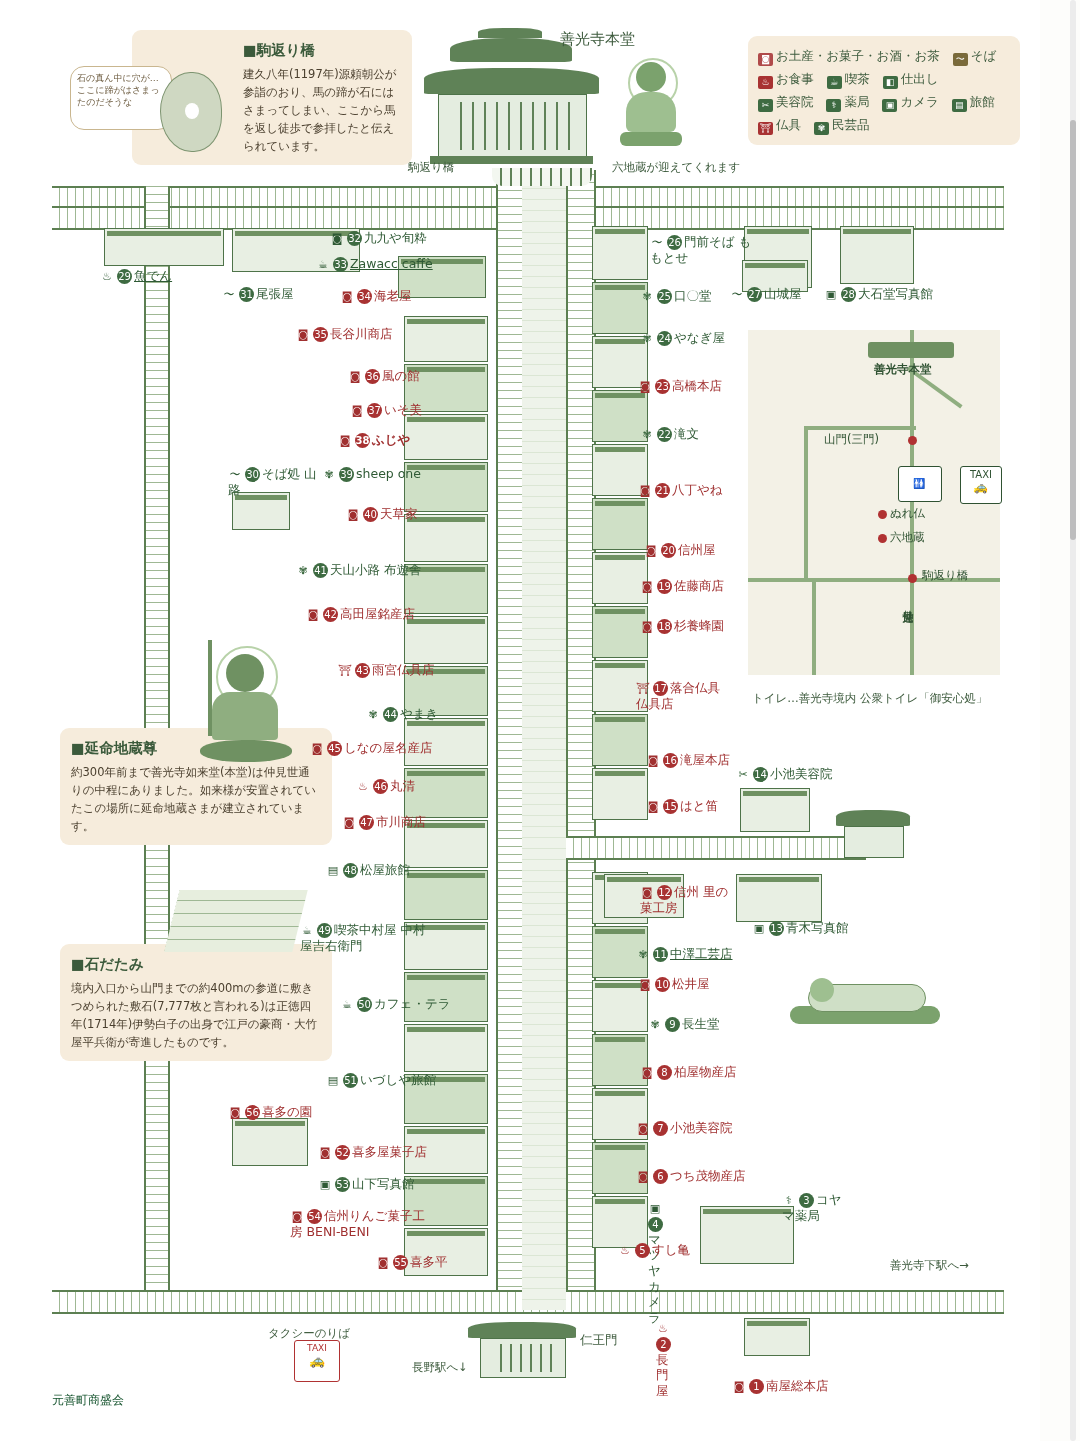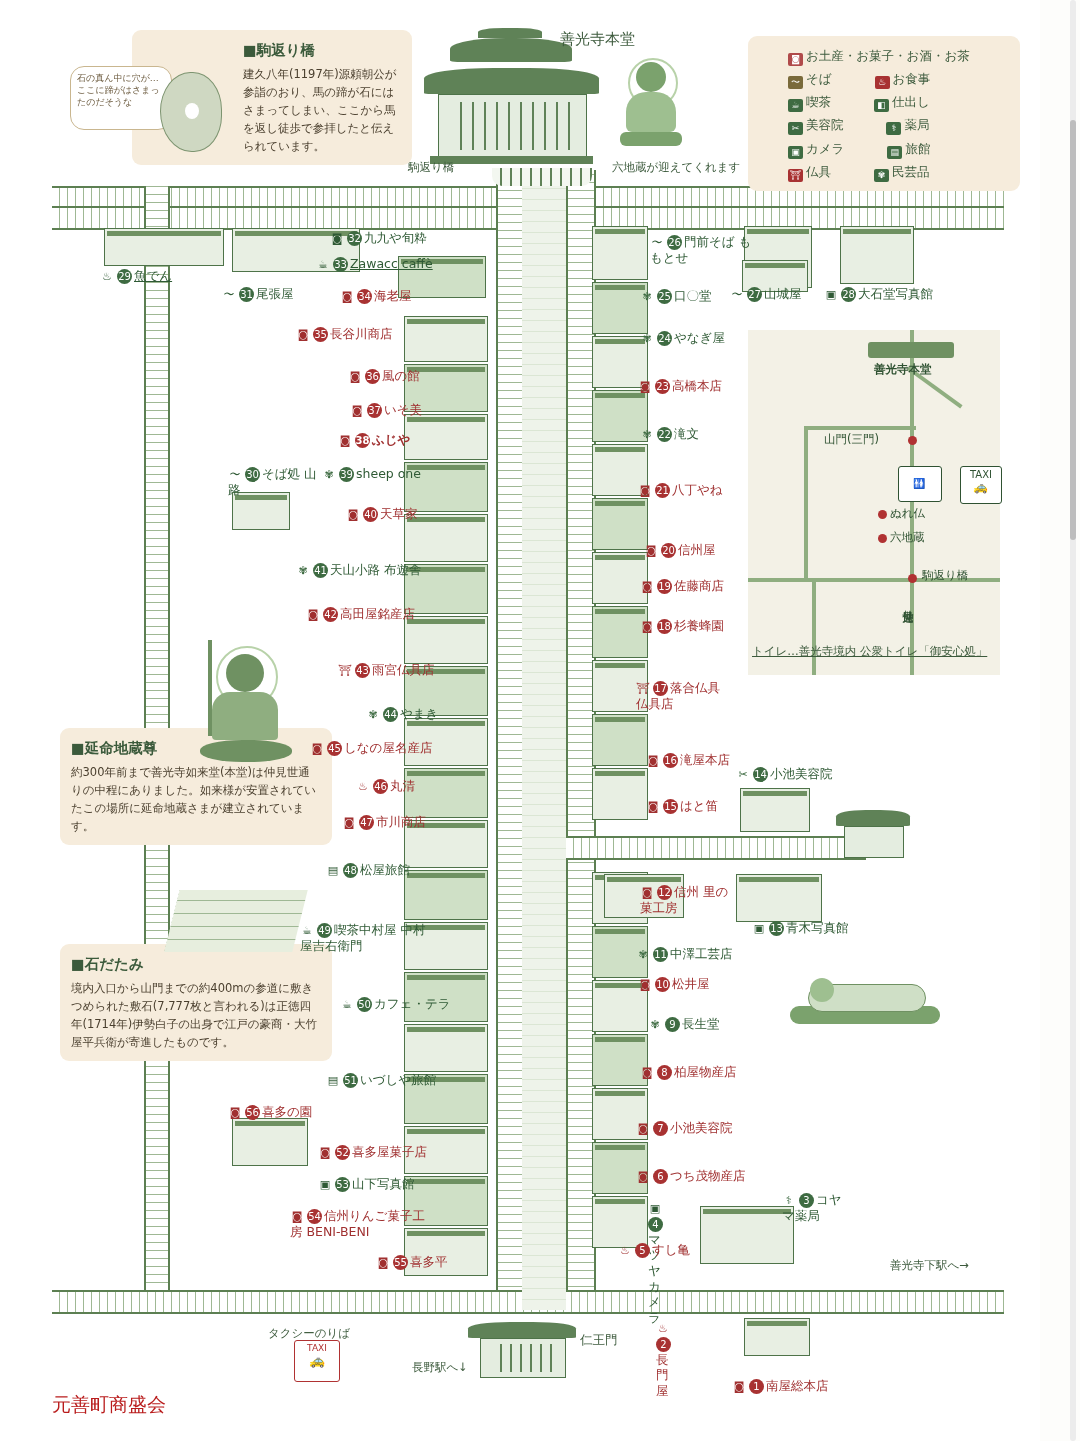--- a/index.html
+++ b/index.html
@@ -33,36 +33,36 @@
   .two{white-space:normal;width:92px;}
 
   
   .callout{position:absolute;background:#f6ecdc;border-radius:9px;padding:9px 11px;
     color:#4a3f2e;font-size:11.5px;line-height:1.55;}
   .callout h4{margin:0 0 5px 0;font-size:14.5px;color:#3b5a3b;font-weight:bold;}
 
   
   #legend{position:absolute;left:748px;top:36px;width:252px;background:#f6ecdc;border-radius:9px;
     padding:8px 10px;font-size:12.5px;line-height:1.85;color:#3c5a3c;}
-  #legend .li{display:inline-block;margin-right:9px;white-space:nowrap;margin-left:30px;}
+  #legend .li{display:inline-block;margin-right:9px;white-space:nowrap;}
   #legend .sq{display:inline-block;width:15px;height:13px;border-radius:2px;margin-right:3px;
      vertical-align:-2px;font-size:9px;color:#fff;text-align:center;line-height:13px;}
 
   
   #inset{position:absolute;left:748px;top:330px;width:252px;height:345px;background:#f3f1e6;}
   #inset .irow{position:absolute;background:#cfd8bd;}
   #inset .ipath{position:absolute;background:#8fae80;}
   #inset .dot{position:absolute;width:9px;height:9px;border-radius:50%;background:#b03232;}
   #inset .itxt{position:absolute;font-size:11.5px;color:#2f5232;white-space:nowrap;}
   #inset .box{position:absolute;background:#fff;border:1.5px solid #2f5232;border-radius:3px;
     font-size:10px;color:#2f5232;text-align:center;}
 
   .ftxt{position:absolute;font-size:12.5px;color:#3c5a3c;white-space:nowrap;}
   .ftxt.sm{font-size:11.5px;}
-  #credit{position:absolute;left:52px;top:1392px;font-size:19px;color:#b91c1c;}
+  #credit{position:absolute;left:52px;top:1392px;font-size:12px;color:#14532d;}
 
   
   .temple{position:absolute;}
   .roof{position:absolute;background:#5f8257;}
   .pillar{position:absolute;background:#e4ede0;border:1.3px solid #4e7349;}
 
   .statue{position:absolute;}
   .scrollbar{position:absolute;right:4px;top:0;width:6px;height:1441px;background:#ececec;border-radius:3px;}
   .scrollbar i{position:absolute;left:0;top:120px;width:6px;height:420px;background:#bdbdbd;border-radius:3px;display:block;}
 </style>
@@ -180,21 +180,21 @@
     <div class="box" style="left:150px;top:136px;width:42px;height:34px;line-height:34px;">🚻</div>
     <div class="box" style="left:212px;top:136px;width:40px;height:34px;padding-top:2px;"><span>TAXI</span><br><span style="font-size:12px;color:#b03232;">🚕</span></div>
     <div class="dot" style="left:130px;top:180px;"></div>
     <div class="itxt" style="left:142px;top:176px;">ぬれ仏</div>
     <div class="dot" style="left:130px;top:204px;"></div>
     <div class="itxt" style="left:142px;top:200px;">六地蔵</div>
     <div class="dot" style="left:160px;top:244px;"></div>
     <div class="itxt" style="left:174px;top:238px;">駒返り橋</div>
     <div class="itxt" style="left:152px;top:272px;writing-mode:vertical-rl;">仲見世通り</div>
   </div>
-  <div class="ftxt sm" style="left:752px;top:644px;text-decoration:underline;">トイレ…善光寺境内 公衆トイレ「御安心処」</div>
+  <div class="ftxt sm" style="left:752px;top:691px;">トイレ…善光寺境内 公衆トイレ「御安心処」</div>
 
   <div class="bldg" style="left:104px;top:228px;width:118px;height:36px;"></div>
   <div class="bldg" style="left:232px;top:228px;width:126px;height:42px;"></div>
   <div class="bldg dk" style="left:398px;top:256px;width:86px;height:40px;"></div>
   <div class="bldg" style="left:404px;top:316px;width:82px;height:44px;"></div>
   <div class="bldg dk" style="left:404px;top:364px;width:82px;height:46px;"></div>
   <div class="bldg" style="left:404px;top:414px;width:82px;height:44px;"></div>
   <div class="bldg dk" style="left:404px;top:462px;width:82px;height:48px;"></div>
   <div class="bldg" style="left:404px;top:514px;width:82px;height:46px;"></div>
   <div class="bldg dk" style="left:404px;top:564px;width:82px;height:48px;"></div>
@@ -298,21 +298,21 @@
   <div class="lbl n-r" style="left:638px;top:482px;"><span class="ico">◙</span><span class="num">21</span><span>八丁やね</span></div>
   <div class="lbl n-r" style="left:644px;top:542px;"><span class="ico">◙</span><span class="num">20</span><span>信州屋</span></div>
   <div class="lbl n-r" style="left:640px;top:578px;"><span class="ico">◙</span><span class="num">19</span><span>佐藤商店</span></div>
   <div class="lbl n-r" style="left:640px;top:618px;"><span class="ico">◙</span><span class="num">18</span><span>杉養蜂園</span></div>
   <div class="lbl n-r two" style="left:636px;top:680px;width:96px;"><span class="ico">⛩</span><span class="num">17</span><span>落合仏具仏具店</span></div>
   <div class="lbl n-r" style="left:646px;top:752px;"><span class="ico">◙</span><span class="num">16</span><span>滝屋本店</span></div>
   <div class="lbl n-g" style="left:736px;top:766px;"><span class="ico grn">✂</span><span class="num">14</span><span>小池美容院</span></div>
   <div class="lbl n-r" style="left:646px;top:798px;"><span class="ico">◙</span><span class="num">15</span><span>はと笛</span></div>
   <div class="lbl n-r two" style="left:640px;top:884px;width:96px;"><span class="ico">◙</span><span class="num">12</span><span>信州 里の菓工房</span></div>
   <div class="lbl n-g" style="left:752px;top:920px;"><span class="ico">▣</span><span class="num">13</span><span>青木写真館</span></div>
-  <div class="lbl n-g" style="left:636px;top:946px;"><span class="ico grn">✾</span><span class="num">11</span><span>中澤工芸店</span></div>
+  <div class="lbl n-g" style="left:636px;top:946px;text-decoration:underline;"><span class="ico grn">✾</span><span class="num">11</span><span>中澤工芸店</span></div>
   <div class="lbl n-r" style="left:638px;top:976px;"><span class="ico">◙</span><span class="num">10</span><span>松井屋</span></div>
   <div class="lbl n-g" style="left:648px;top:1016px;"><span class="ico grn">✾</span><span class="num">9</span><span>長生堂</span></div>
   <div class="lbl n-r" style="left:640px;top:1064px;"><span class="ico">◙</span><span class="num">8</span><span>柏屋物産店</span></div>
   <div class="lbl n-r" style="left:636px;top:1120px;"><span class="ico">◙</span><span class="num">7</span><span>小池美容院</span></div>
   <div class="lbl n-r" style="left:636px;top:1168px;"><span class="ico">◙</span><span class="num">6</span><span>つち茂物産店</span></div>
   <div class="lbl n-g two" style="left:648px;top:1200px;width:22px;"><span class="ico">▣</span><span class="num">4</span><span>マツヤカメラ</span></div>
   <div class="lbl n-r" style="left:618px;top:1242px;"><span class="ico">♨</span><span class="num">5</span><span>すし亀</span></div>
   <div class="lbl n-g two" style="left:782px;top:1192px;width:64px;"><span class="ico grn">⚕</span><span class="num">3</span><span>コヤマ薬局</span></div>
   <div class="lbl n-r two" style="left:656px;top:1320px;width:22px;"><span class="ico">♨</span><span class="num">2</span><span>長門屋</span></div>
   <div class="lbl n-r" style="left:732px;top:1378px;"><span class="ico">◙</span><span class="num">1</span><span>南屋総本店</span></div>

